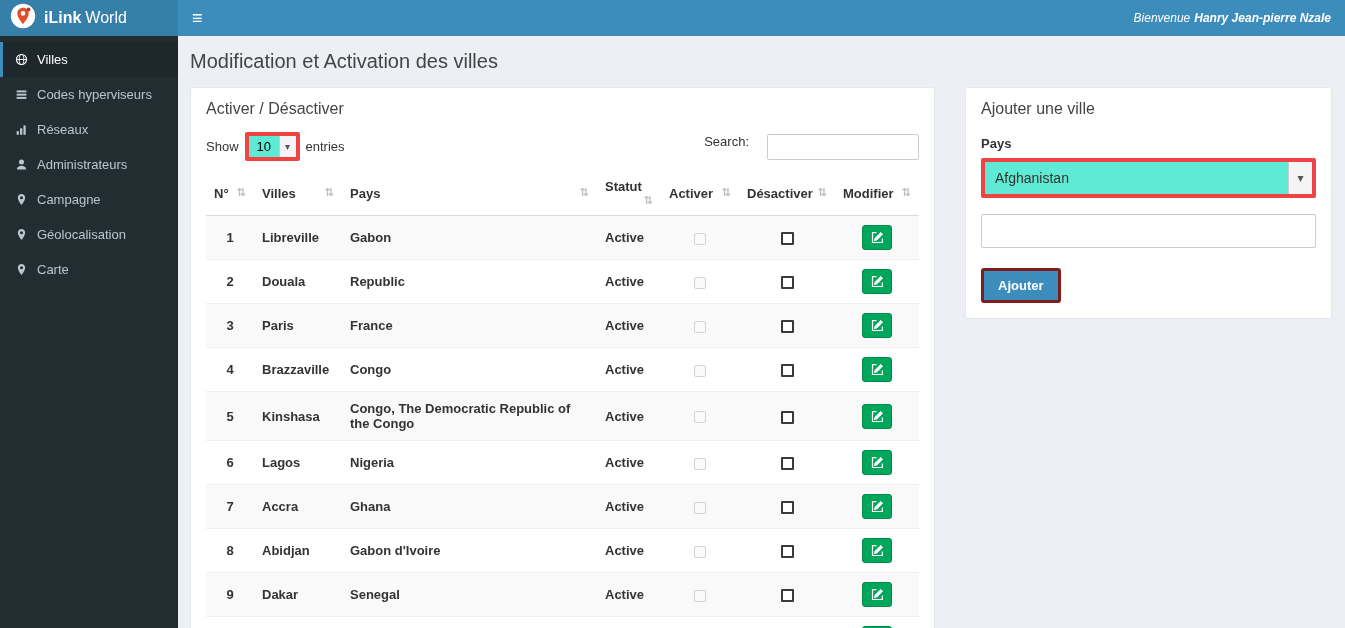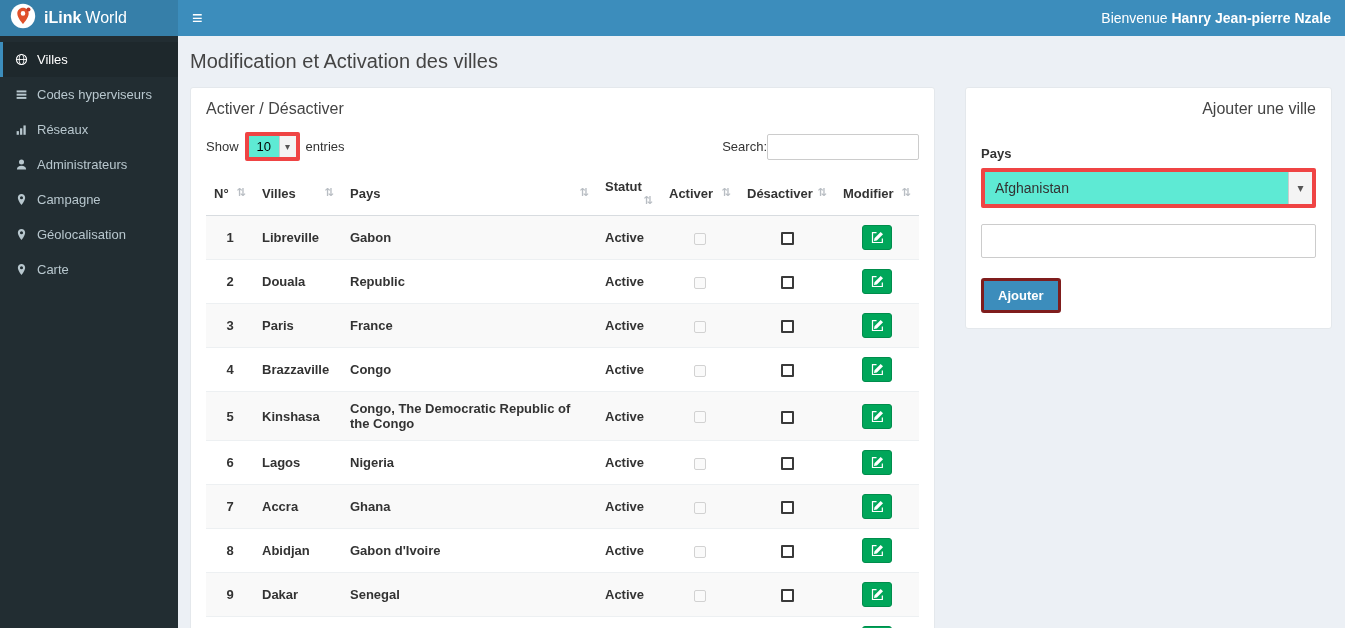--- a/index.html
+++ b/index.html
@@ -12,21 +12,21 @@
   }
 
   
   .topbar { position: fixed; top: 0; left: 0; right: 0; height: 36px; background: var(--accent-blue, #3c8dbc); display: flex; z-index: 20; }
   .brand { width: 178px; height: 36px; background: var(--brand-dark, #367fa9); color: #fff; display: flex; align-items: center; gap: 8px; padding: 0 10px; cursor: pointer; }
   .brand-text { font-size: 16px; white-space: nowrap; }
   .brand-text .bold { font-weight: 700; }
   .brand-text .light { font-weight: 400; margin-left: 4px; }
   .topbar-rest { flex: 1; display: flex; align-items: center; justify-content: space-between; padding: 0 14px; color: #fff; }
   .hamburger { font-size: 18px; line-height: 1; cursor: pointer; }
-  .welcome { font-size: 14px; }
+  .welcome { font-size: 12px; font-style: italic; }
   .welcome .name { font-weight: 700; margin-left: 4px; }
 
   
   .sidebar { position: fixed; top: 36px; left: 0; bottom: 0; width: 178px; background: var(--sidebar-bg, #222d32); z-index: 15; padding-top: 6px; }
   .side-item { display: flex; align-items: center; gap: 9px; padding: 10px 14px; font-size: 13px; color: var(--sidebar-text, #b8c7ce); cursor: pointer; text-decoration: none; border-left: 3px solid transparent; padding-left: 11px; }
   .side-item.active { background: var(--sidebar-active-bg, #1e282c); color: #fff; border-left-color: var(--accent-blue, #3c8dbc); }
   .side-icon { width: 14px; display: inline-flex; justify-content: center; }
   .side-icon svg { display: block; }
 
   
@@ -34,21 +34,21 @@
   .page-title { font-size: 20px; font-weight: 500; color: #444; margin-bottom: 14px; }
   .main-row { display: flex; gap: 30px; align-items: flex-start; }
   .panel { background: #fff; border: 1px solid #e4e8ec; border-radius: 3px; padding: 12px 15px 15px; }
   .table-panel { width: 745px; flex: 0 0 745px; }
   .add-panel { flex: 1; }
   .panel-title { font-size: 16px; font-weight: 500; color: #444; margin-bottom: 14px; }
 
   
   .controls { display: flex; justify-content: space-between; align-items: center; margin-bottom: 10px; font-size: 13px; color: #333; }
   .length { display: flex; align-items: center; gap: 6px; }
-  .search-box { display: flex; align-items: center; gap: 0; }
+  .search-box { display: flex; align-items: flex-start; gap: 18px; }
   .search-box input { width: 152px; height: 26px; border: 1px solid #ccc; border-radius: 2px; padding: 0 6px; font-size: 13px; outline: none; }
 
   .select-wrap { position: relative; display: inline-block; border: 4px solid #ef4444; border-radius: 2px; background: #5eead4; }
   .select-wrap select { appearance: none; -webkit-appearance: none; border: 0; background: transparent; font-family: inherit; font-size: 13px; padding: 3px 24px 3px 8px; outline: none; cursor: pointer; }
   .select-wrap .arrow { position: absolute; right: 0; top: 0; bottom: 0; width: 17px; display: flex; align-items: center; justify-content: center; border-left: 1px solid #ccc; background: #f4f4f4; color: #555; font-size: 10px; pointer-events: none; }
   .select-wrap.big { display: block; width: 100%; }
   .select-wrap.big select { width: 100%; font-size: 14px; padding: 8px 30px 8px 10px; color: #333; }
   .select-wrap.big .arrow { width: 24px; font-size: 12px; }
 
   
@@ -69,21 +69,21 @@
   .data-table td:nth-child(7) { text-align: center; }
 
   .cb { display: inline-block; vertical-align: middle; }
   .cb-disabled { width: 12px; height: 12px; border: 1px solid #d2d2d2; background: #fafafa; border-radius: 2px; }
   .cb-dark { width: 13px; height: 13px; border: 2px solid #3a3a3a; background: #fff; border-radius: 1px; cursor: pointer; }
 
   .edit-btn { width: 30px; height: 25px; background: var(--success-green, #00a65a); border: 1px solid #008d4c; border-radius: 3px; display: inline-flex; align-items: center; justify-content: center; cursor: pointer; }
   .edit-btn svg { display: block; }
 
   
-  .add-panel .panel-title { margin-bottom: 28px; text-align: right; }
+  .add-panel .panel-title { margin-bottom: 18px; }
   .form-label { display: block; font-size: 13px; font-weight: 700; color: #333; margin: 0 0 7px; }
   .form-group { margin-bottom: 16px; }
   .text-input { width: 100%; height: 34px; border: 1px solid #ccc; border-radius: 2px; padding: 0 10px; font-size: 14px; outline: none; }
   .btn-primary { margin-top: 4px; background: var(--accent-blue, #3c8dbc); color: #fff; border: 3px solid #7f1d1d; border-radius: 3px; padding: 7px 14px; font-size: 13px; font-weight: 600; cursor: pointer; font-family: inherit; }
 </style>
 </head>
 <body>
 
 <header class="topbar">
   <div class="brand">

